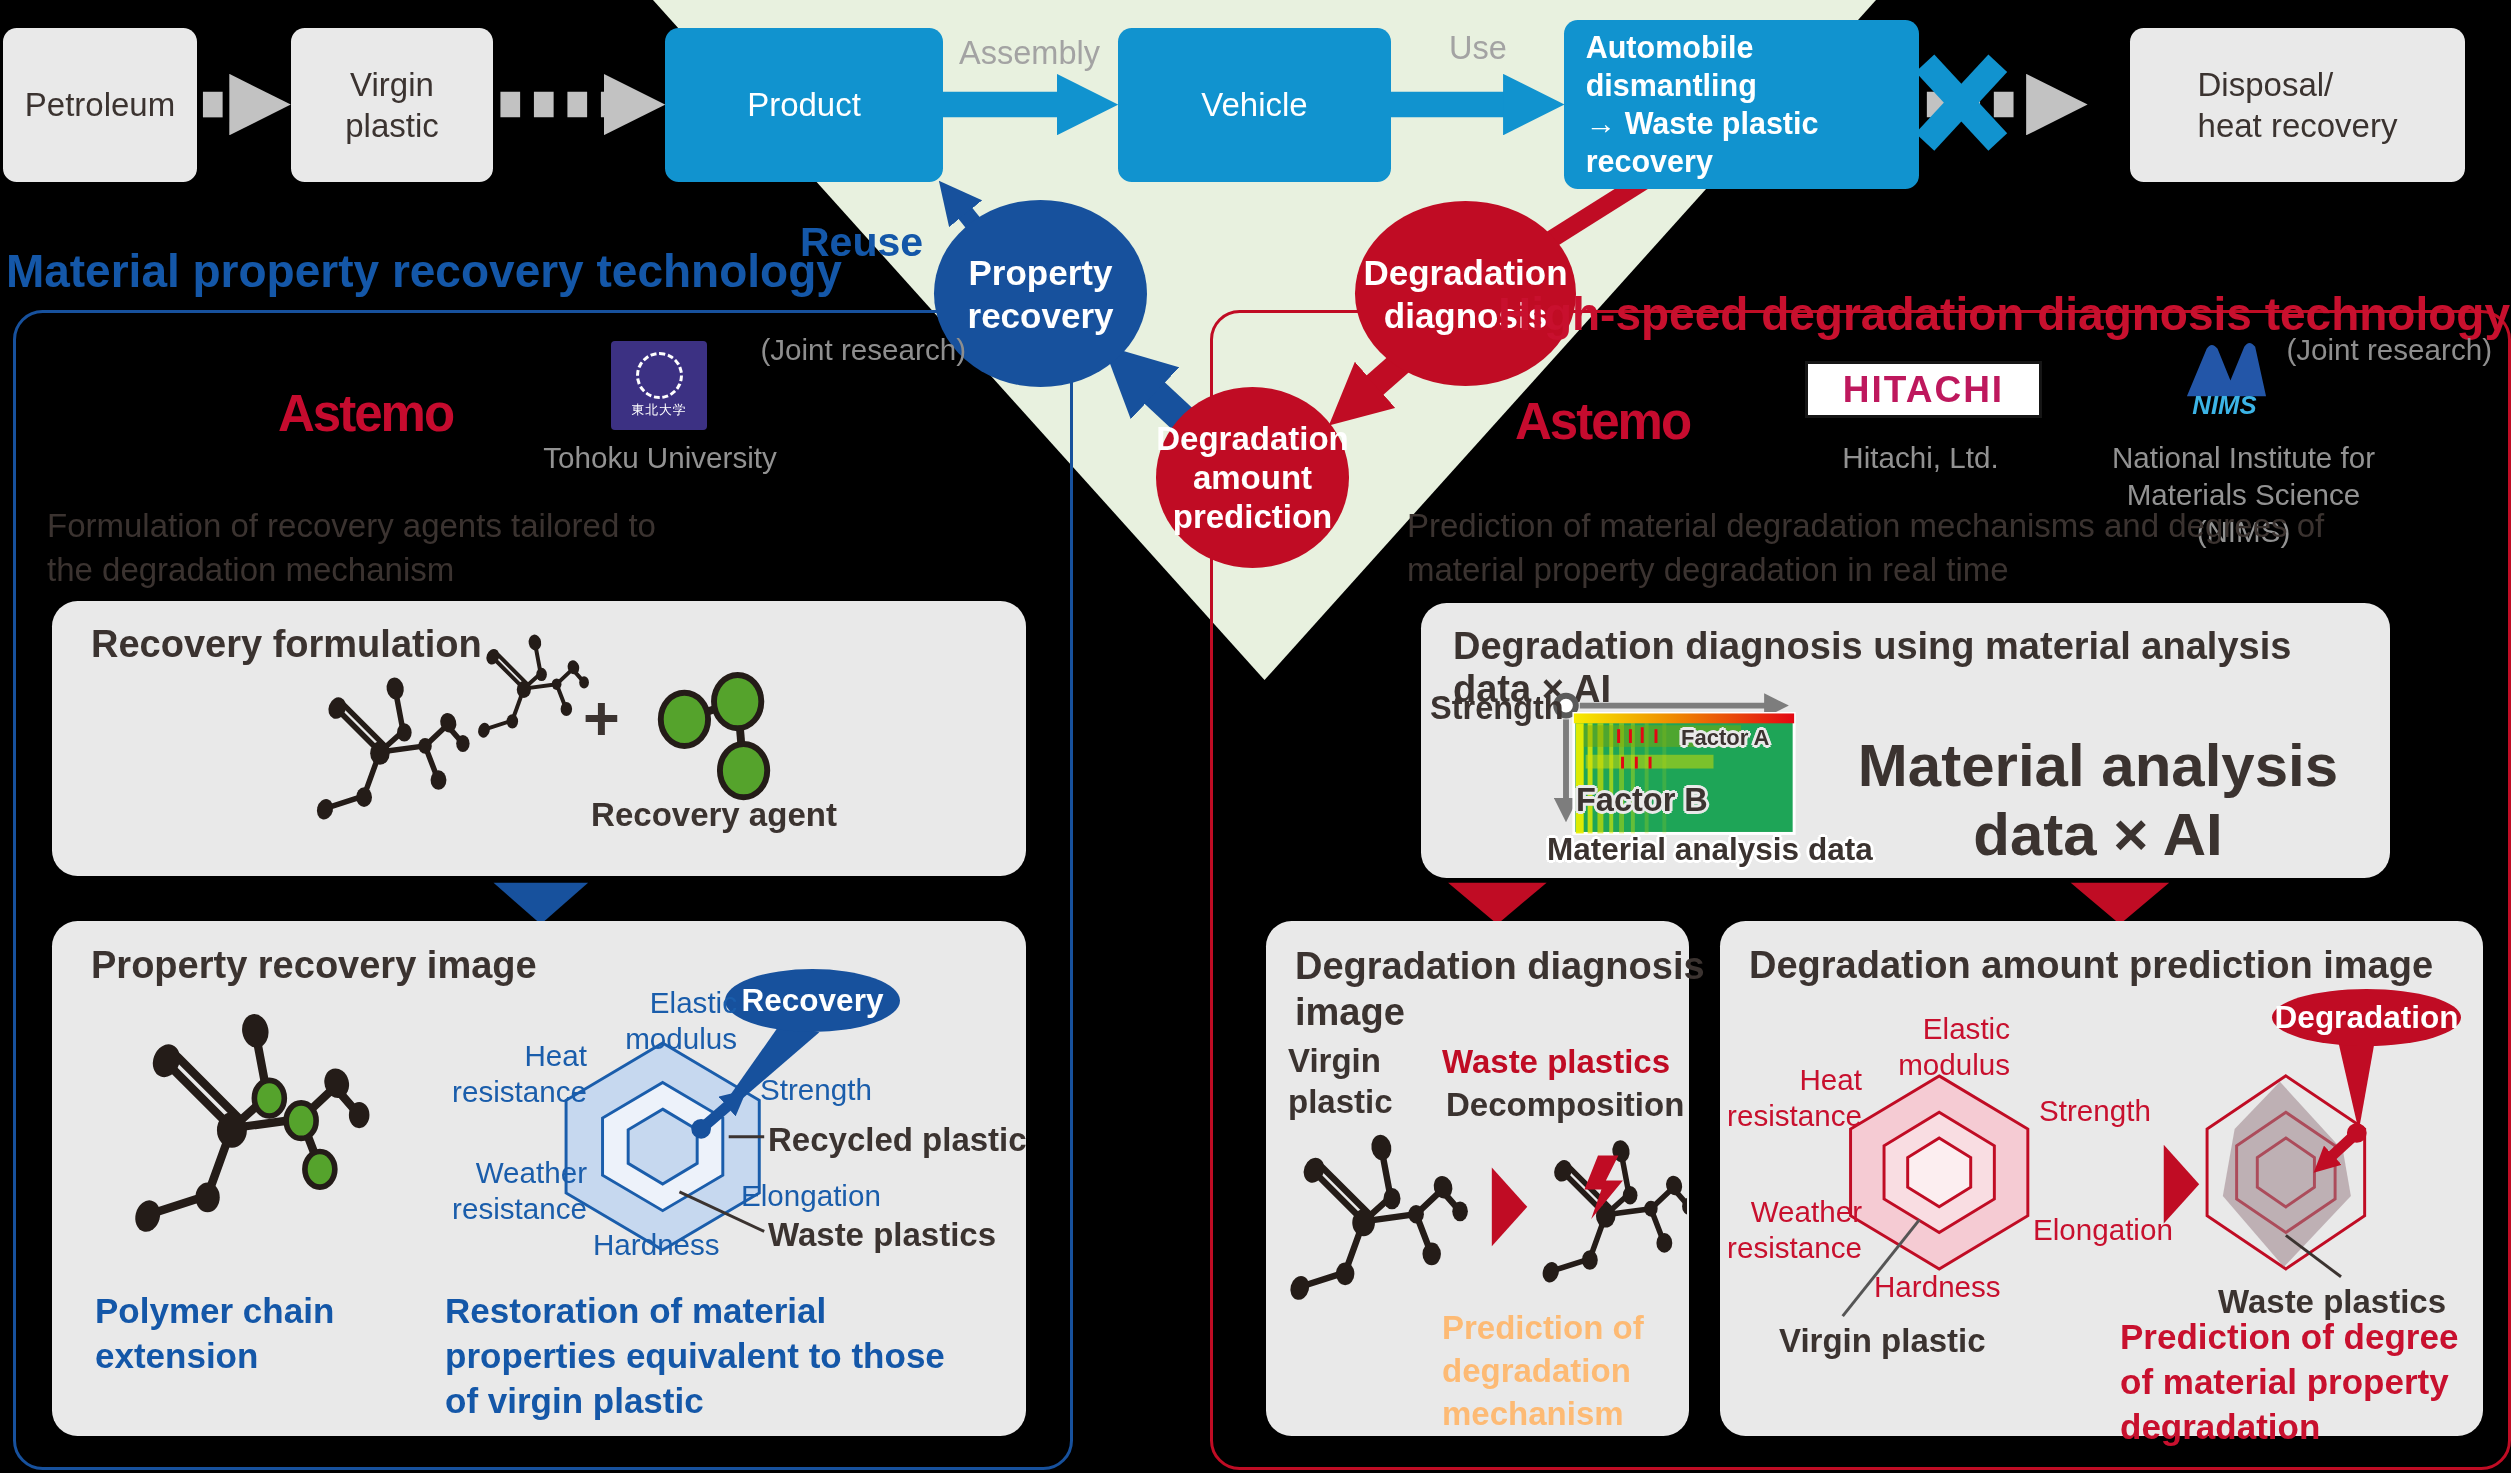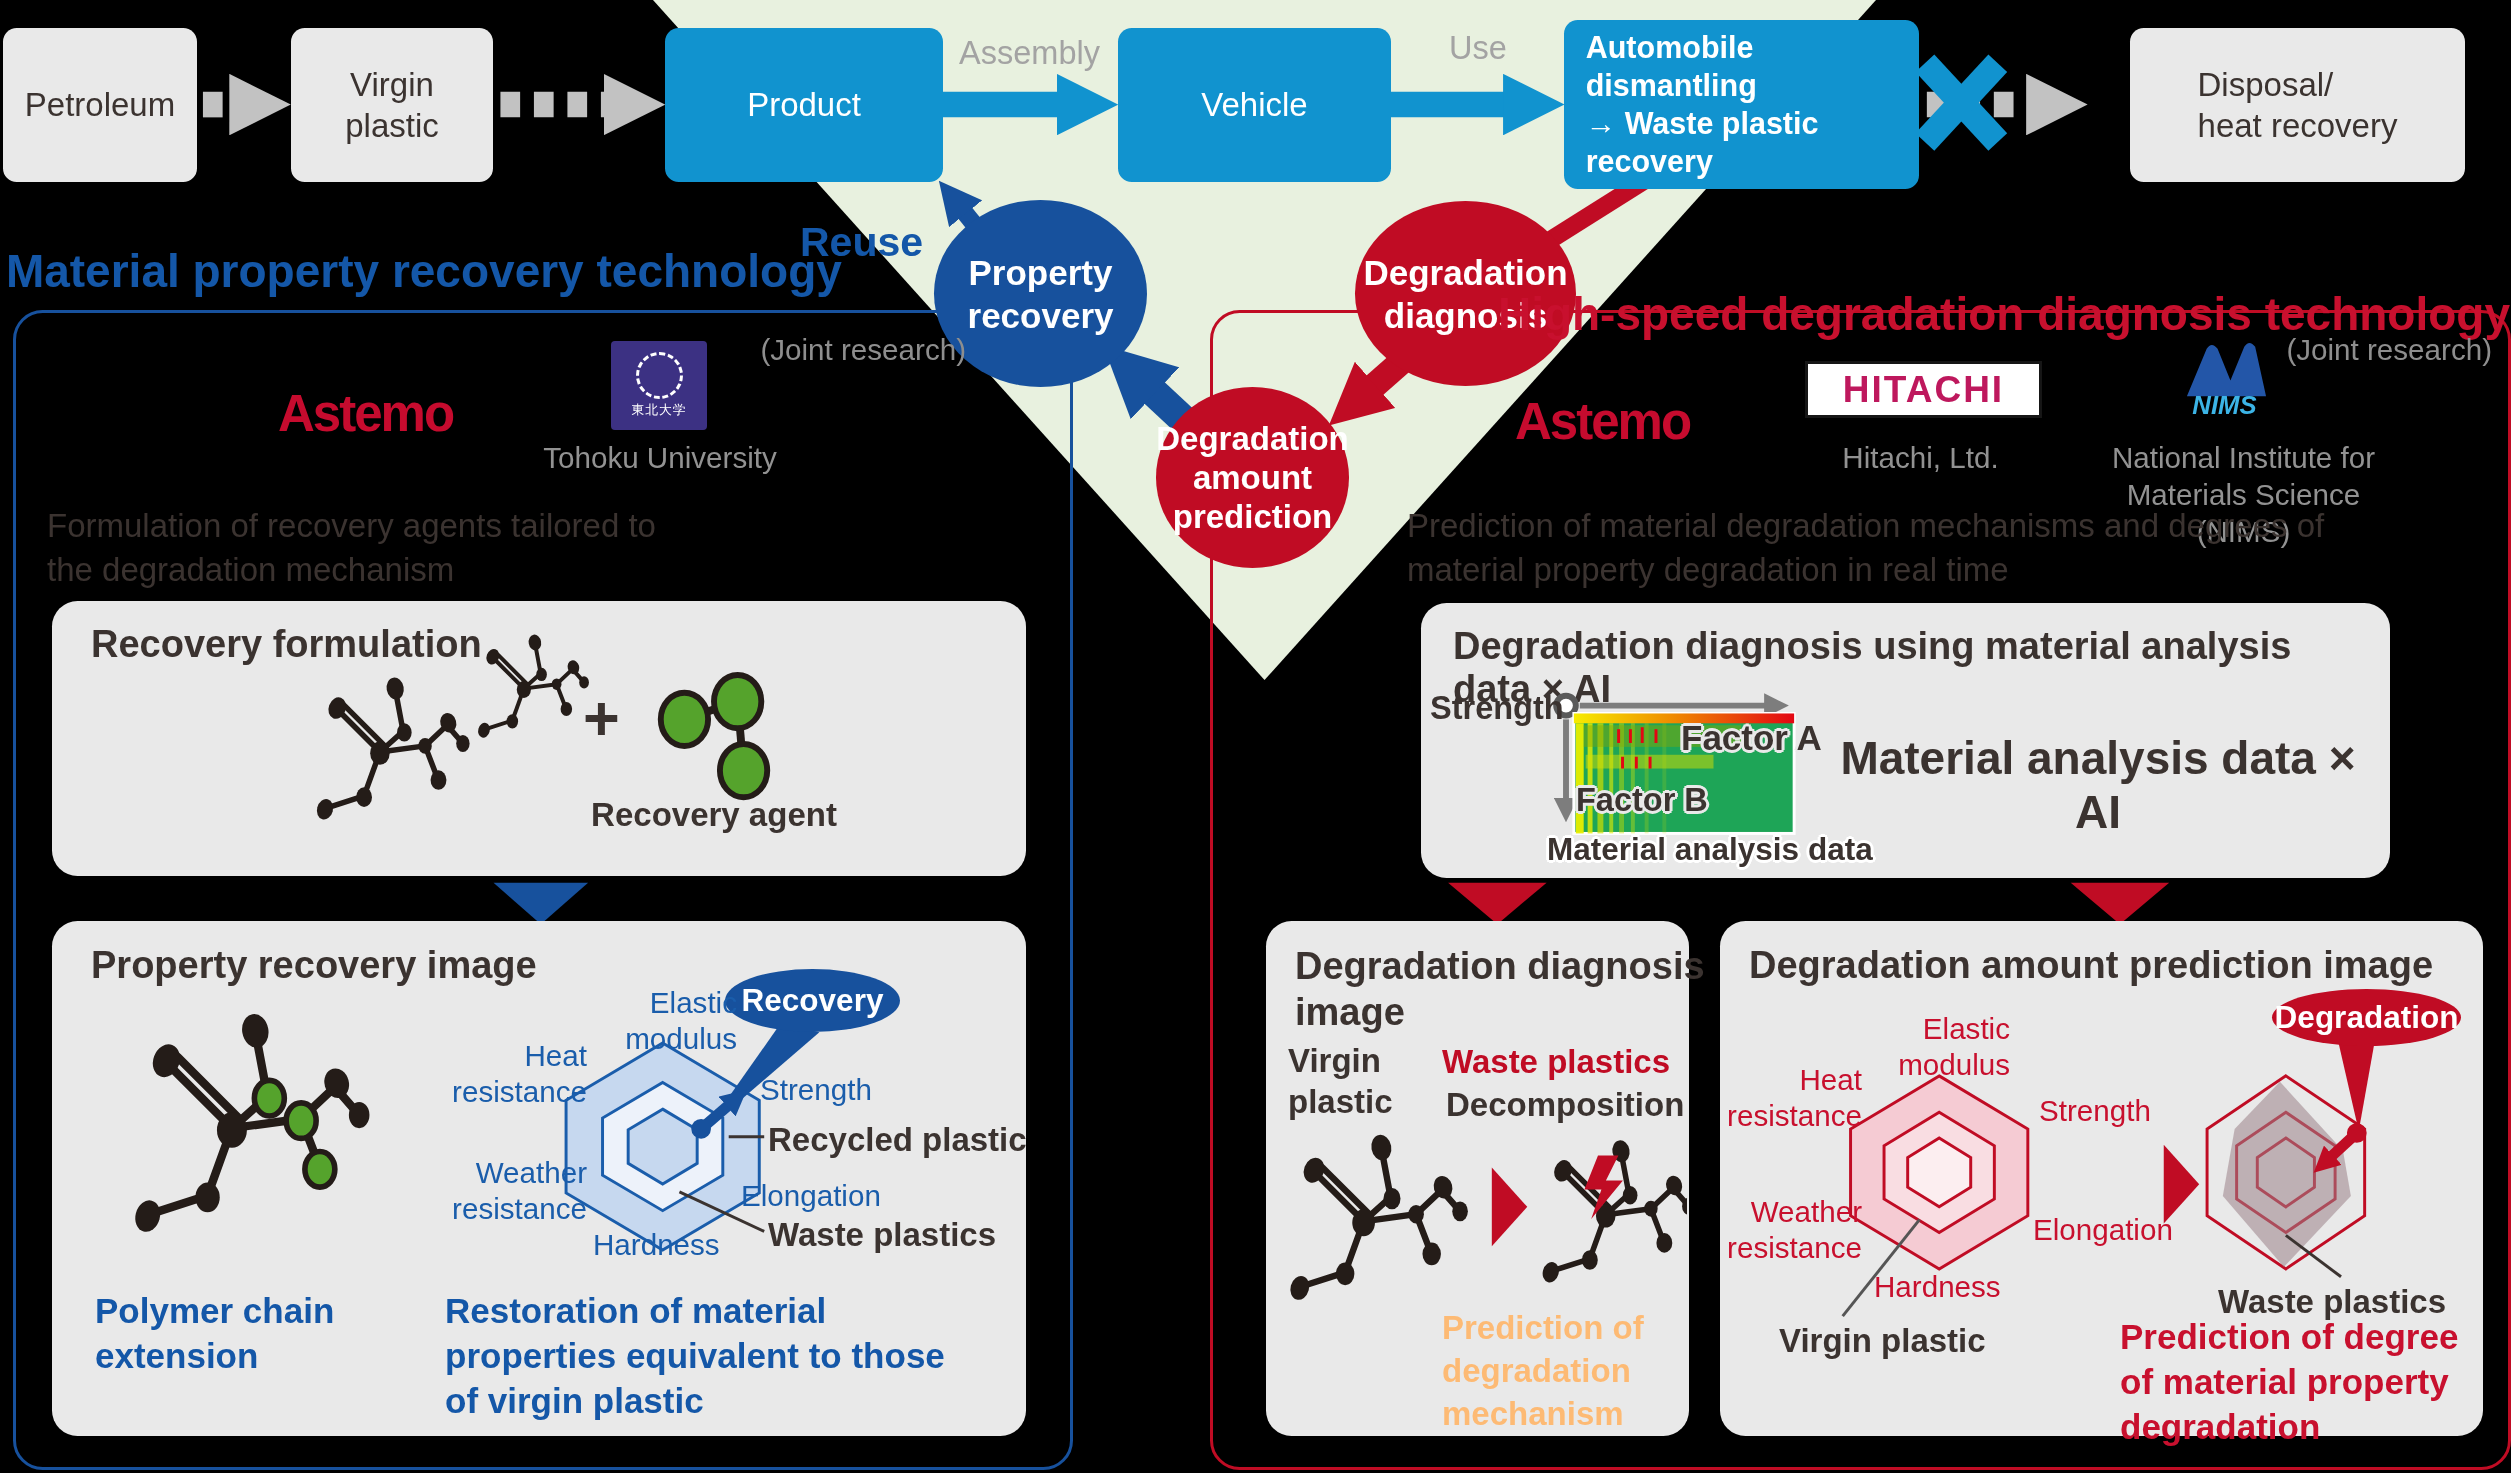--- a/index.html
+++ b/index.html
@@ -287,24 +287,24 @@
       <rect x="192" y="48" width="3" height="14" fill="#e30613"></rect>
       <rect x="204" y="48" width="3" height="14" fill="#e30613"></rect>
       <rect x="216" y="46" width="3" height="16" fill="#e30613"></rect>
       <rect x="230" y="48" width="3" height="14" fill="#e30613"></rect>
       <rect x="196" y="76" width="3" height="12" fill="#e30613"></rect>
       <rect x="210" y="76" width="3" height="12" fill="#e30613"></rect>
       <rect x="224" y="76" width="3" height="12" fill="#e30613"></rect>
     </g>
   </svg>
   <div class="darkbold" style="left:1430px;top:688px;font-size:32.5px;">Strength</div>
-  <div class="darkbold halo" style="left:1681px;top:717px;font-size:35px;">Factor A</div>
+  <div class="darkbold halo" style="left:1681px;top:717px;font-size:22px;">Factor A</div>
   <div class="darkbold halo" style="left:1576px;top:780px;font-size:32.5px;">Factor B</div>
   <div class="darkbold halow" style="left:1547px;top:829px;font-size:31.5px;">Material analysis data</div>
-  <div class="abs" style="left:1822px;top:731px;width:552px;text-align:center;font-size:46px;font-weight:bold;color:#3b3330;">Material analysis data × AI</div>
+  <div class="abs" style="left:1822px;top:731px;width:552px;text-align:center;font-size:60px;font-weight:bold;color:#3b3330;">Material analysis data × AI</div>
 
   <div class="gbox" style="left:1266px;top:921px;width:423px;height:515px;"></div>
   <div class="boxtitle pre" style="left:1295px;top:943px;line-height:46px;">Degradation diagnosis
 image</div>
   <div class="darkbold pre" style="left:1288px;top:1040px;">Virgin
 plastic</div>
   <div class="redbold" style="left:1442px;top:1040px;color:#c00c24;">Waste plastics</div>
   <div class="darkbold" style="left:1446px;top:1084px;">Decomposition</div>
   <svg class="abs" style="left:1273px;top:1128px;" width="414" height="197" viewBox="0 0 420 200">
     <use href="#molA" transform="translate(4,4) scale(0.72)"></use>

